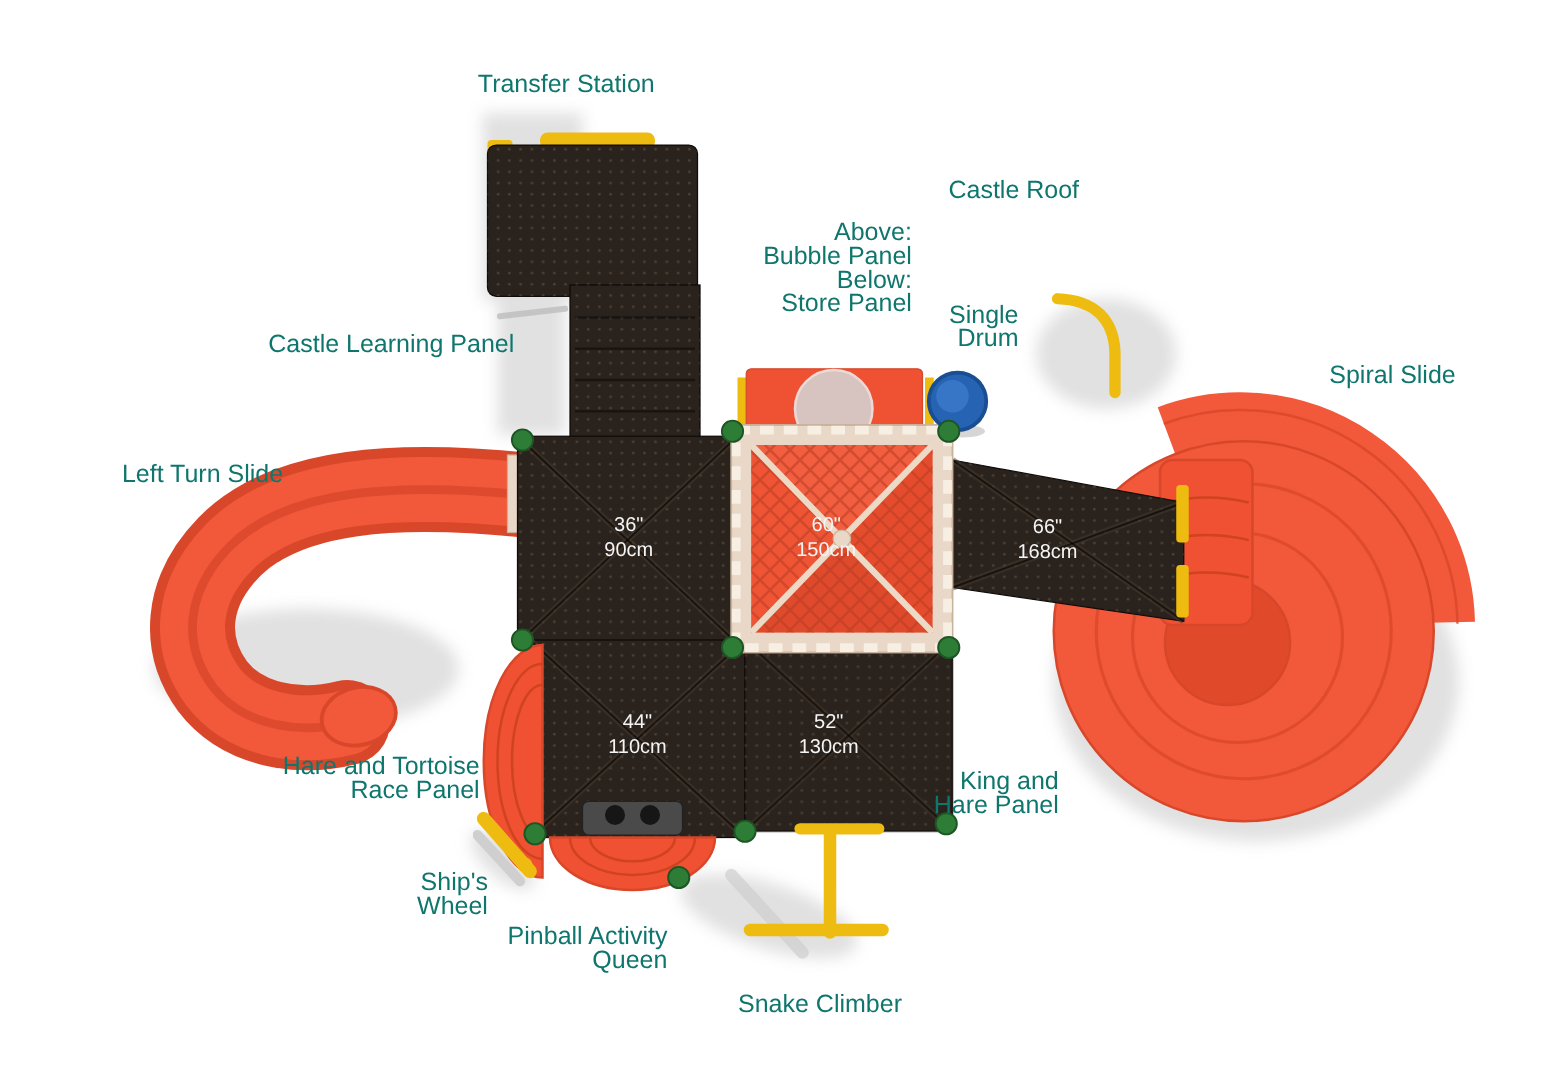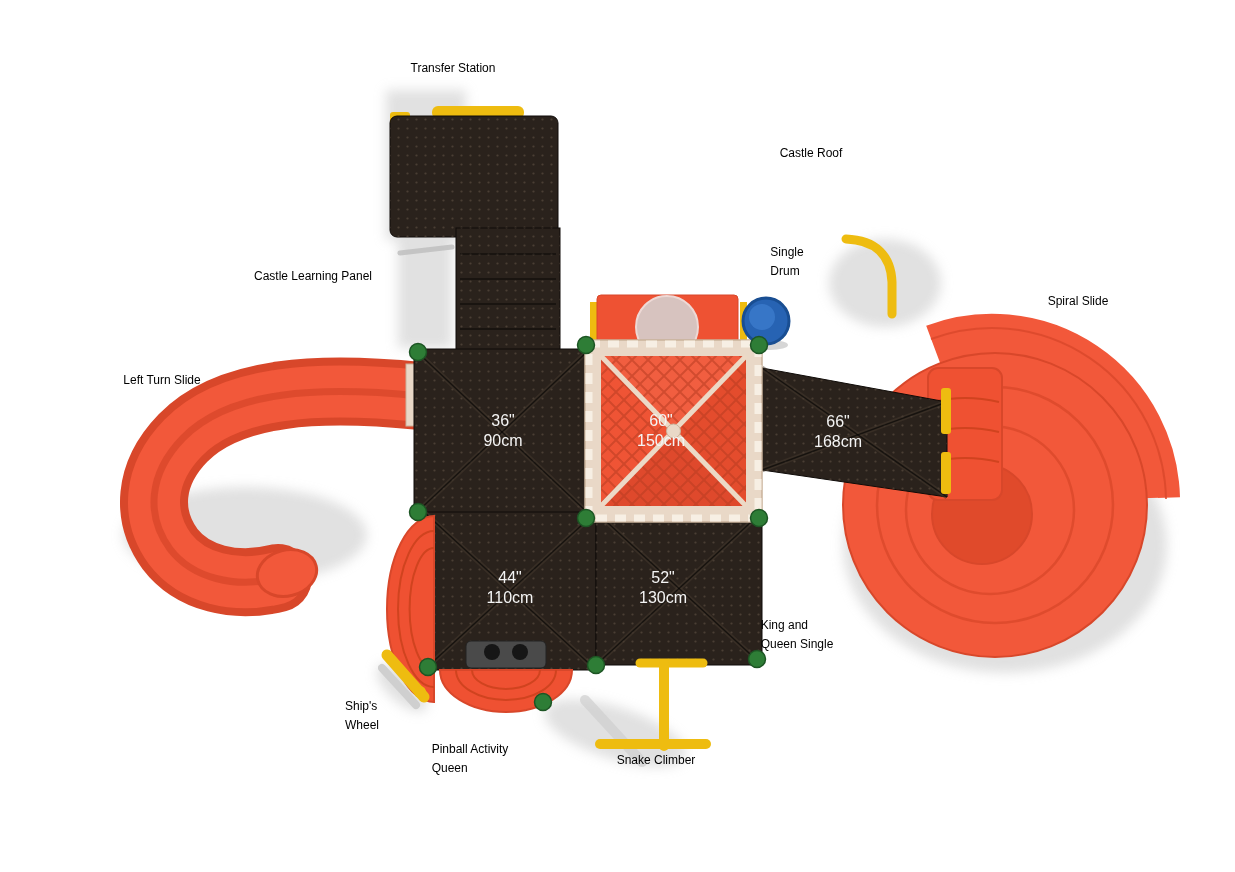--- a/index.html
+++ b/index.html
@@ -7,22 +7,22 @@
     position:relative;
     width:1235px;height:872px;
     background:#ffffff;
     overflow:hidden;
     font-family:"Liberation Sans",sans-serif;
   }
   #scene{position:absolute;left:0;top:0;}
   .lbl{
     position:absolute;
     transform:translate(-50%,-50%);
-    font-size:12px;line-height:19px;
-    color:#000000;text-align:left;white-space:nowrap;
+    font-size:20px;line-height:19px;
+    color:#0f766e;text-align:right;white-space:nowrap;
   }
   .msr{
     position:absolute;
     transform:translate(-50%,-50%);
     font-size:16px;line-height:20px;
     color:#f4f4f4;text-align:center;white-space:nowrap;
   }
 </style>
 </head>
 <body>
@@ -209,49 +209,59 @@
         <circle cx="596" cy="665" r="8.5"></circle>
       <circle cx="757" cy="659" r="8.5"></circle>
         <circle cx="543" cy="702" r="8.5"></circle>
     </g>
   </svg>
 
   <div class="lbl" style="left:453px;top:68px">Transfer Station</div>
 
   <div class="lbl" style="left:811px;top:153px">Castle Roof</div>
 
+  <div class="lbl" style="left:670px;top:215px">
+    <div>Above:</div>
+    <div>Bubble Panel</div>
+    <div>Below:</div>
+    <div>Store Panel</div>
+  </div>
 
   <div class="lbl" style="left:787px;top:262px">
     <div>Single</div>
     <div>Drum</div>
   </div>
 
-  <div class="lbl" style="left:1078px;top:301px">Spiral Slide</div>
+  <div class="lbl" style="left:1114px;top:301px">Spiral Slide</div>
 
   <div class="lbl" style="left:313px;top:276px">Castle Learning Panel</div>
 
   <div class="lbl" style="left:162px;top:380px">Left Turn Slide</div>
 
+  <div class="lbl" style="left:305px;top:623px">
+    <div>Hare and Tortoise</div>
+    <div>Race Panel</div>
+  </div>
 
   <div class="lbl" style="left:797px;top:635px">
     <div>King and</div>
-    <div>Queen Single</div>
+    <div>Hare Panel</div>
   </div>
 
   <div class="lbl" style="left:362px;top:716px">
     <div>Ship's</div>
     <div>Wheel</div>
   </div>
 
   <div class="lbl" style="left:470px;top:759px">
     <div>Pinball Activity</div>
     <div>Queen</div>
   </div>
 
-  <div class="lbl" style="left:656px;top:760px">Snake Climber</div>
+  <div class="lbl" style="left:656px;top:804px">Snake Climber</div>
 
   <div class="msr" style="left:503px;top:431px">
     <div>36"</div>
     <div>90cm</div>
   </div>
 
   <div class="msr" style="left:661px;top:431px">
     <div>60"</div>
     <div>150cm</div>
   </div>

